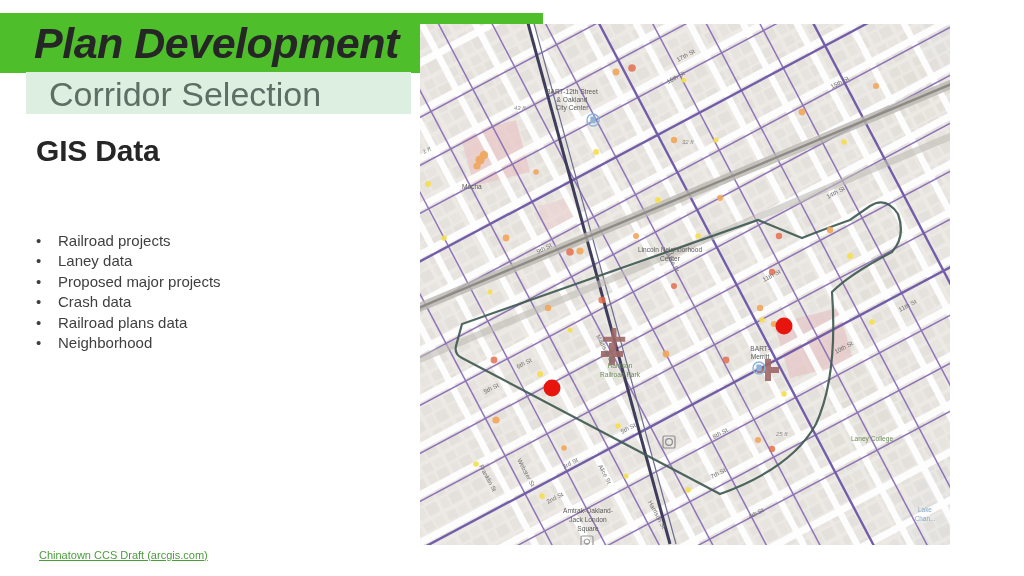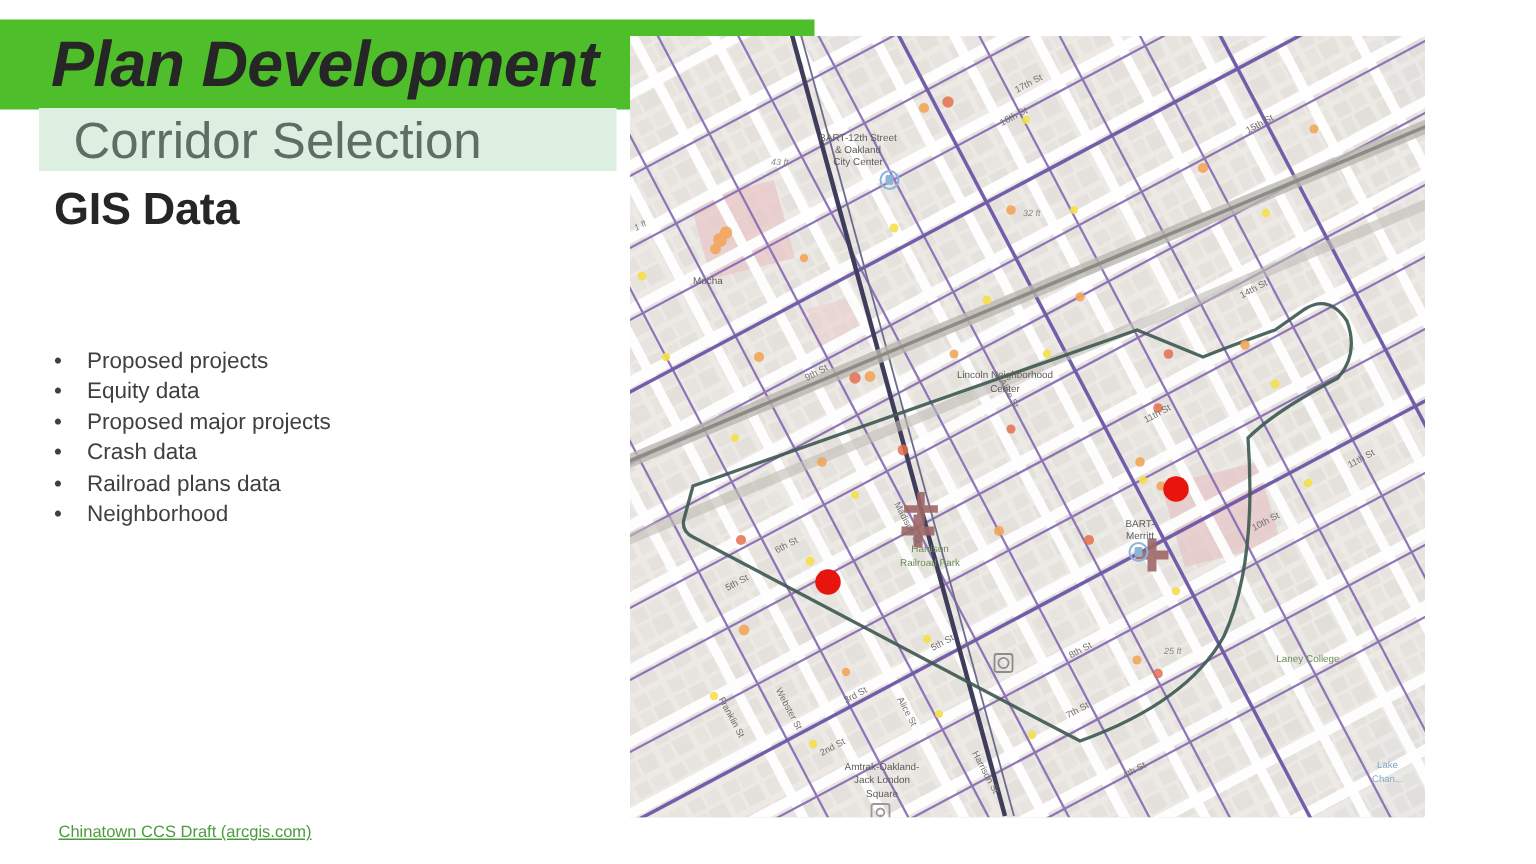--- a/index.html
+++ b/index.html
@@ -56,21 +56,21 @@
     font-weight: normal;
     color: #5D6E64;
     line-height: 44px;
     white-space: nowrap;
   }
 
   
   #section-heading {
     position: absolute;
     left: 36px;
-    top: 123px;
+    top: 134px;
     font-size: 30px;
     font-weight: bold;
     color: #262626;
     letter-spacing: -0.2px;
   }
   #bullet-list {
     position: absolute;
     left: 32px;
     top: 231px;
     width: 370px;
@@ -150,25 +150,25 @@
 <div id="title-banner"></div>
 <div id="title-main">Plan Development</div>
 <div id="subtitle-band"></div>
 <div id="title-sub">Corridor Selection</div>
 
 <div id="section-heading">GIS Data</div>
 
 <ul id="bullet-list">
   <li>
     <span class="bullet-dot">•</span>
-    <span>Proposed projects</span>
-  </li>
-  <li>
-    <span class="bullet-dot">•</span>
-    <span>Equity data</span>
+    <span>Railroad projects</span>
+  </li>
+  <li>
+    <span class="bullet-dot">•</span>
+    <span>Laney data</span>
   </li>
   <li>
     <span class="bullet-dot">•</span>
     <span>Proposed major projects</span>
   </li>
   <li>
     <span class="bullet-dot">•</span>
     <span>Crash data</span>
   </li>
   <li>

